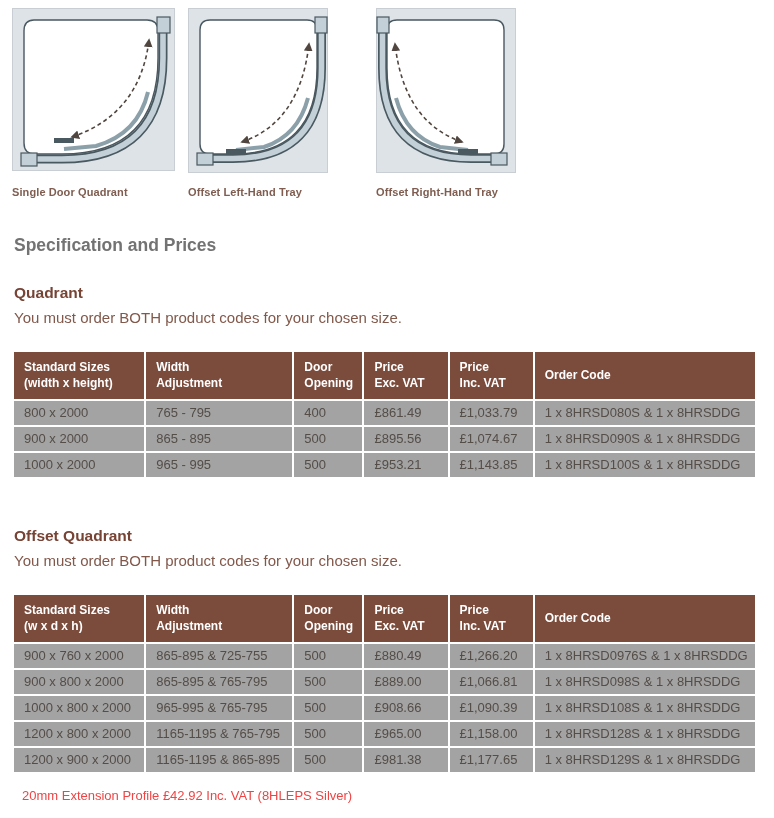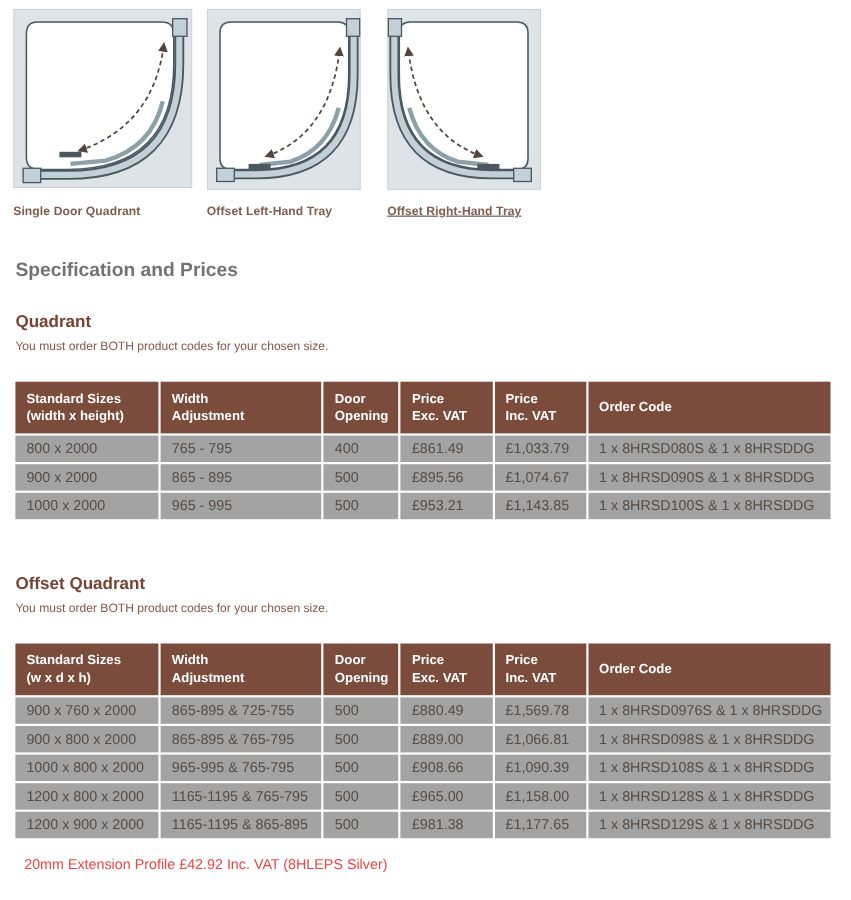--- a/index.html
+++ b/index.html
@@ -8,42 +8,42 @@
     width: 774px; min-height: 818px;
     font-family: "Liberation Sans", sans-serif;
     color: #544d48;
   }
   .page { width: 774px; padding-top: 8px; }
 
   
   .diagram-row { display: flex; align-items: flex-start; padding-left: 12px; }
   .fig { display: flex; flex-direction: column; height: 190px; }
   .fig-1 { width: 163px; margin-right: 13px; }
-  .fig-2 { width: 164px; }
-  .fig-3 { width: 160px; text-decoration: underline; }
+  .fig-2 { width: 164px; margin-right: 24px; }
+  .fig-3 { width: 160px; }
   .fig figcaption {
     margin-top: auto;
     font-size: 11px; font-weight: 600; color: #7f5d50;
     letter-spacing: .1px;
   }
   .fig svg { display: block; }
 
   
   h1.page-title {
     margin: 37px 0 0 14px;
     font-size: 17.5px; font-weight: bold; color: #737373;
   }
   h2.section-title {
     margin: 28px 0 0 14px;
     font-size: 15.5px; font-weight: bold; color: #764334;
   }
   .section-offset h2.section-title { margin-top: 48px; }
   p.note {
     margin: 7px 0 0 14px;
-    font-size: 11px; color: #82584a;
+    font-size: 15px; color: #82584a;
   }
 
   
   table.price-table {
     margin: 24px 0 0 12px;
     width: 745px;
     border-collapse: separate; border-spacing: 2px;
     table-layout: fixed;
     background: #ffffff;
   }
@@ -221,21 +221,21 @@
 Inc. VAT</th>
             <th>Order Code</th>
           </tr>
         </thead>
         <tbody>
           <tr>
             <td>900 x 760 x 2000</td>
             <td>865-895 &amp; 725-755</td>
             <td>500</td>
             <td>£880.49</td>
-            <td>£1,569.78</td>
+            <td>£1,266.20</td>
             <td>1 x 8HRSD0976S &amp; 1 x 8HRSDDG</td>
           </tr>
           <tr>
             <td>900 x 800 x 2000</td>
             <td>865-895 &amp; 765-795</td>
             <td>500</td>
             <td>£889.00</td>
             <td>£1,066.81</td>
             <td>1 x 8HRSD098S &amp; 1 x 8HRSDDG</td>
           </tr>

